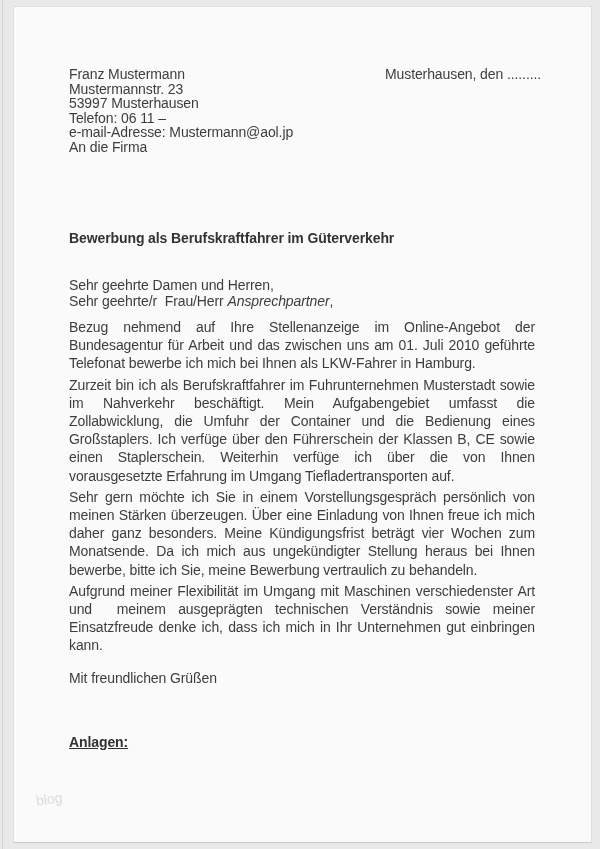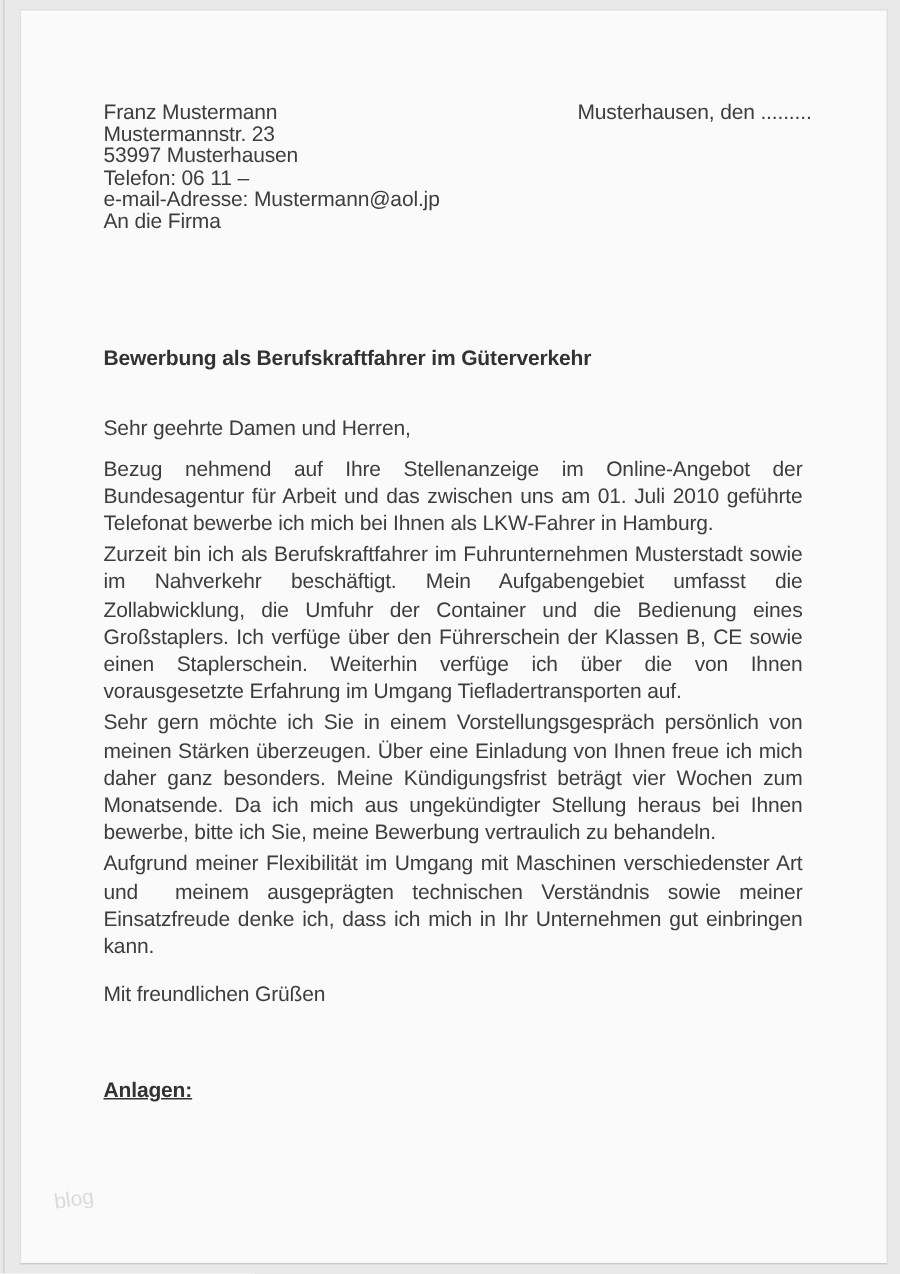--- a/index.html
+++ b/index.html
@@ -134,20 +134,21 @@
       </div>
       <div class="date-line">Musterhausen, den .........</div>
     </div>
 
     <div class="recipient">An die Firma</div>
 
     <div class="subject">Bewerbung als Berufskraftfahrer im Güterverkehr</div>
 
     <div class="salutation">
       <div class="line">Sehr geehrte Damen und Herren,</div>
+      <div class="line"><span>Sehr geehrte/r  Frau/Herr </span><span class="italic">Ansprechpartner</span><span>,</span></div>
     </div>
 
     <p class="body-paragraph">Bezug nehmend auf Ihre Stellenanzeige im Online-Angebot der Bundesagentur für Arbeit und das zwischen uns am 01. Juli 2010 geführte Telefonat bewerbe ich mich bei Ihnen als LKW-Fahrer in Hamburg.</p>
     <p class="body-paragraph">Zurzeit bin ich als Berufskraftfahrer im Fuhrunternehmen Musterstadt sowie im Nahverkehr beschäftigt. Mein Aufgabengebiet umfasst die Zollabwicklung, die Umfuhr der Container und die Bedienung eines Großstaplers. Ich verfüge über den Führerschein der Klassen B, CE sowie einen Staplerschein. Weiterhin verfüge ich über die von Ihnen vorausgesetzte Erfahrung im Umgang Tiefladertransporten auf.</p>
     <p class="body-paragraph">Sehr gern möchte ich Sie in einem Vorstellungsgespräch persönlich von meinen Stärken überzeugen. Über eine Einladung von Ihnen freue ich mich daher ganz besonders. Meine Kündigungsfrist beträgt vier Wochen zum Monatsende. Da ich mich aus ungekündigter Stellung heraus bei Ihnen bewerbe, bitte ich Sie, meine Bewerbung vertraulich zu behandeln.</p>
     <p class="body-paragraph">Aufgrund meiner Flexibilität im Umgang mit Maschinen verschiedenster Art und  meinem ausgeprägten technischen Verständnis sowie meiner Einsatzfreude denke ich, dass ich mich in Ihr Unternehmen gut einbringen kann.</p>
 
     <div class="closing">Mit freundlichen Grüßen</div>
 
     <div class="enclosures">Anlagen:</div>

